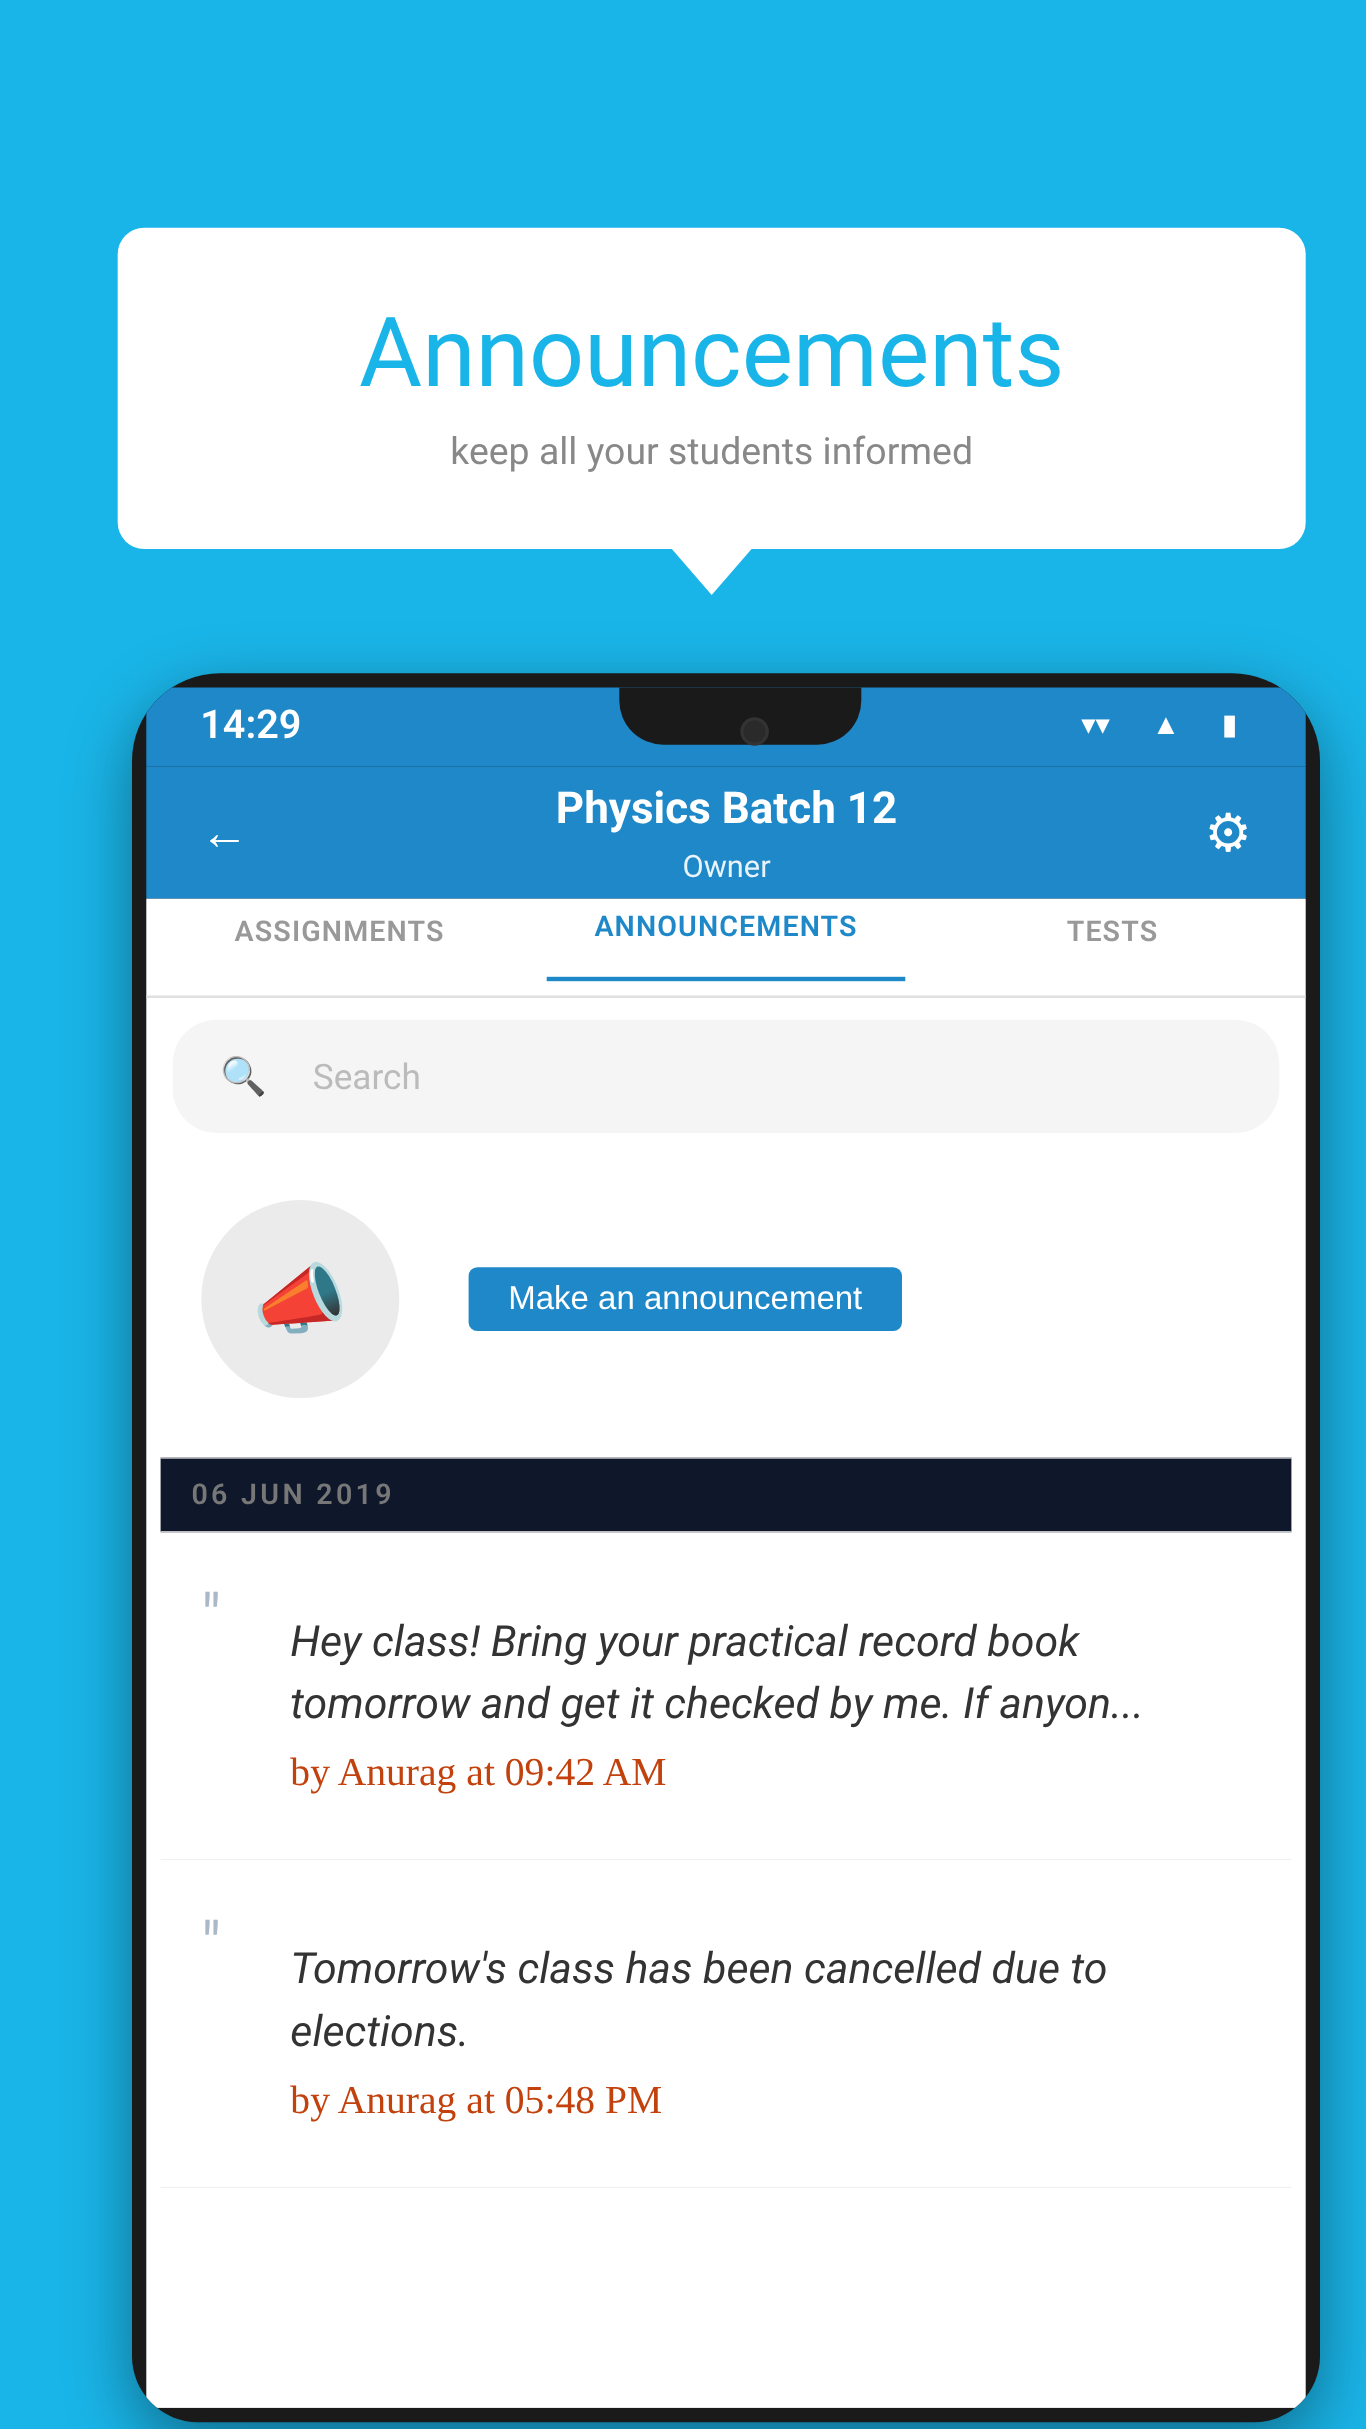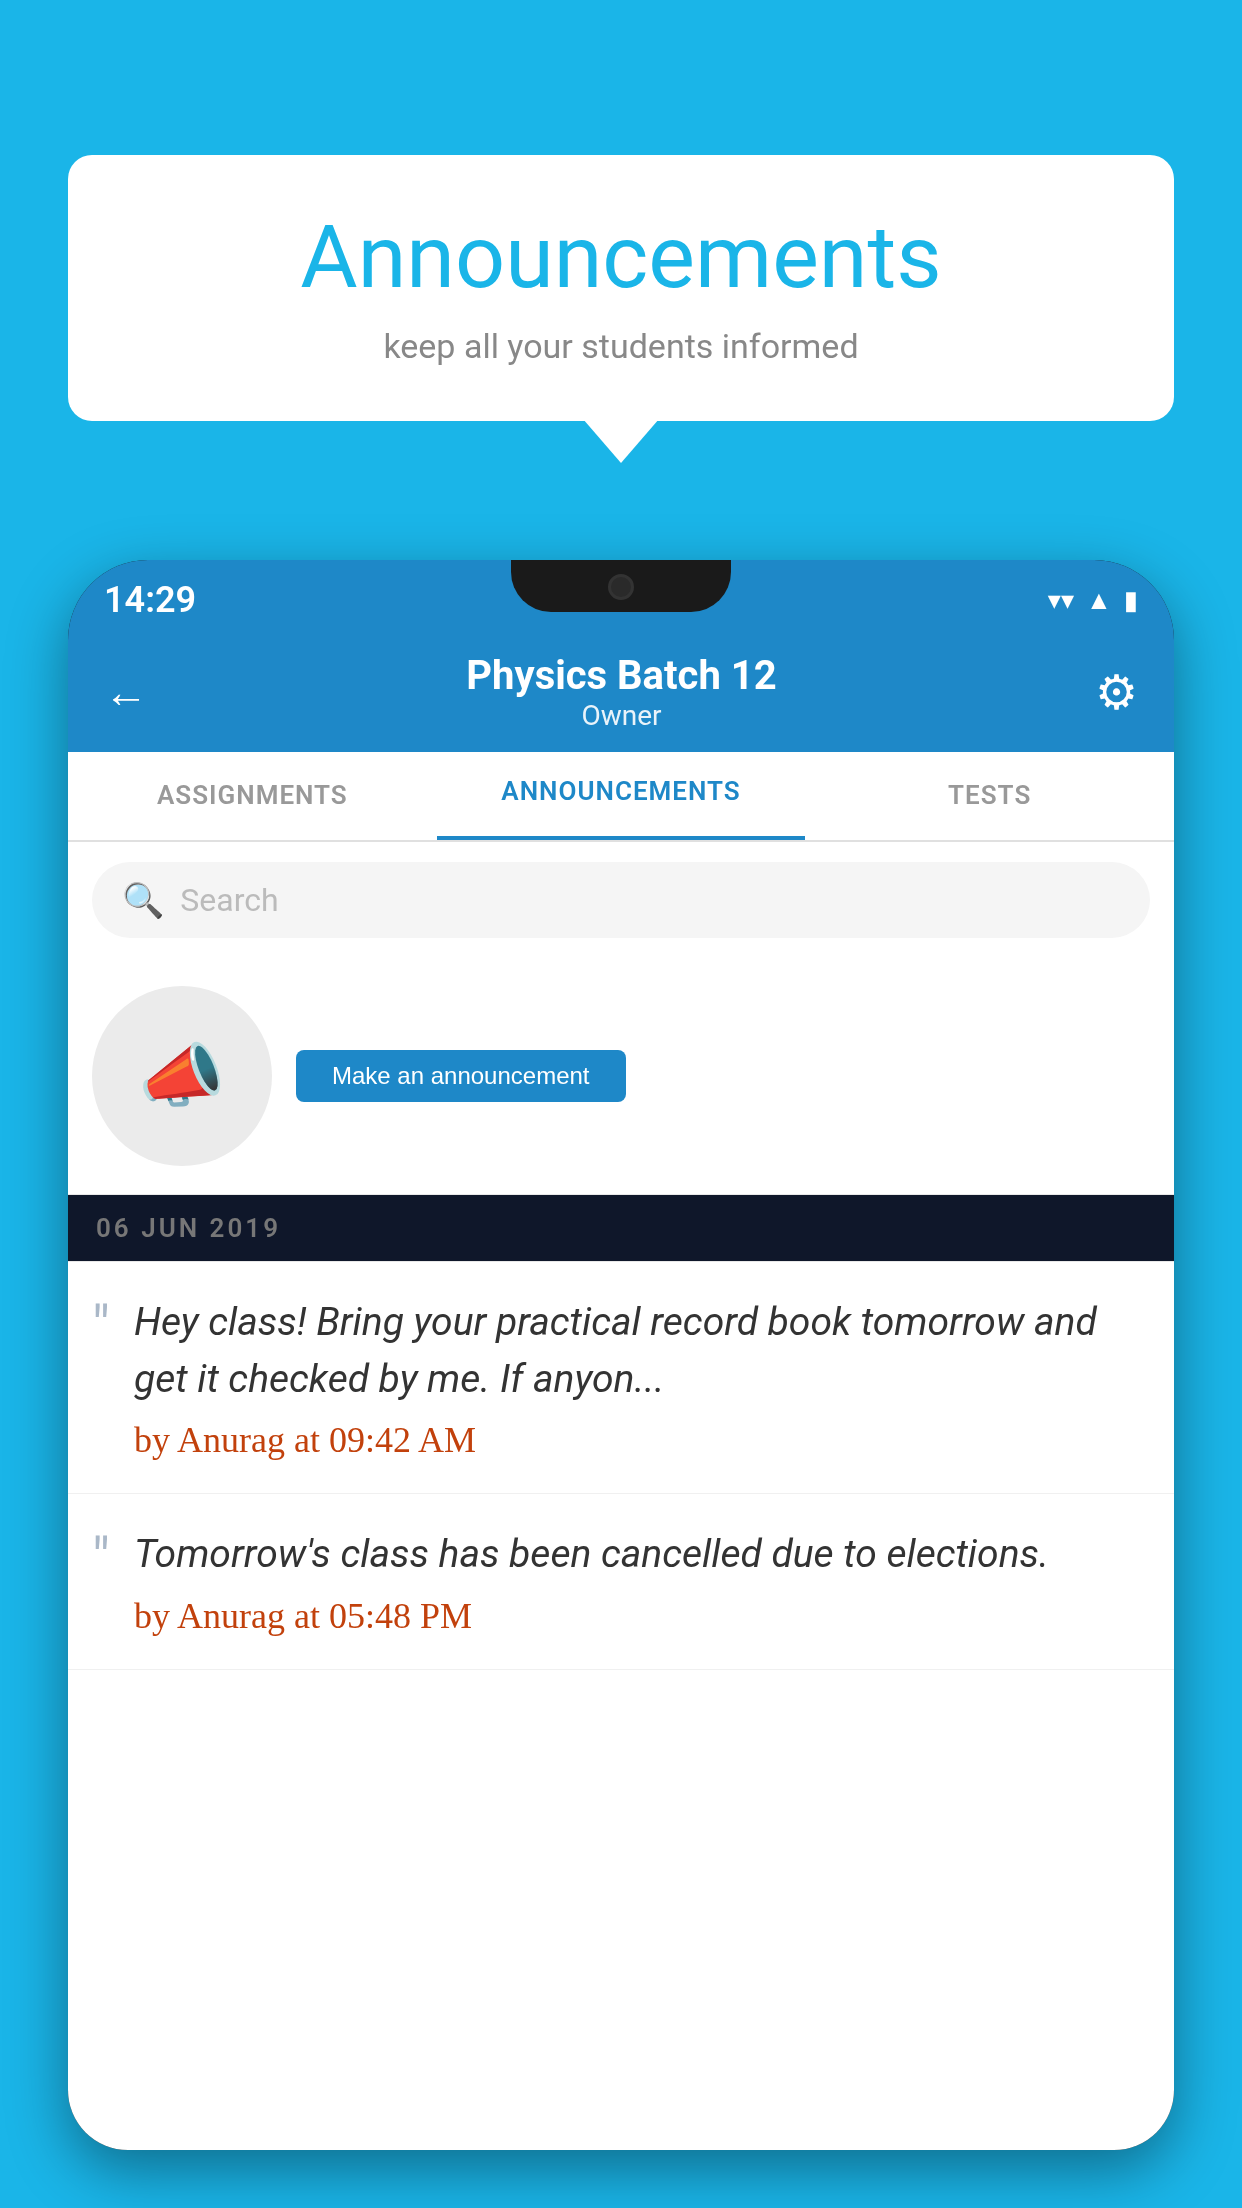--- a/index.html
+++ b/index.html
@@ -1,15 +1,15 @@
 <!DOCTYPE html>
 <html><head>
   <meta charset="utf-8">
   <style>
-    * { margin: 0; padding: 0; box-sizing: border-box; }
+    * { margin: 13px; padding: 0; box-sizing: border-box; }
     body {
       width: 1242px;
       height: 2208px;
       background-color: #1ab5e8;
       font-family: 'Roboto', Arial, sans-serif;
       overflow: hidden;
       position: relative;
     }
 
     
@@ -248,21 +248,21 @@
       font-size: 28px;
       line-height: 1.4;
       margin-bottom: 24px;
     }
     .make-announcement-btn {
       background: #1e88c8;
       color: white;
       border: none;
       border-radius: 8px;
       padding: 12px 36px;
-      font-size: 24px;
+      font-size: 30px;
       font-weight: 500;
       cursor: pointer;
       white-space: nowrap;
     }
 
     
     .date-divider {
       background: #0f172a;
       padding: 18px 28px;
       font-size: 26px;

